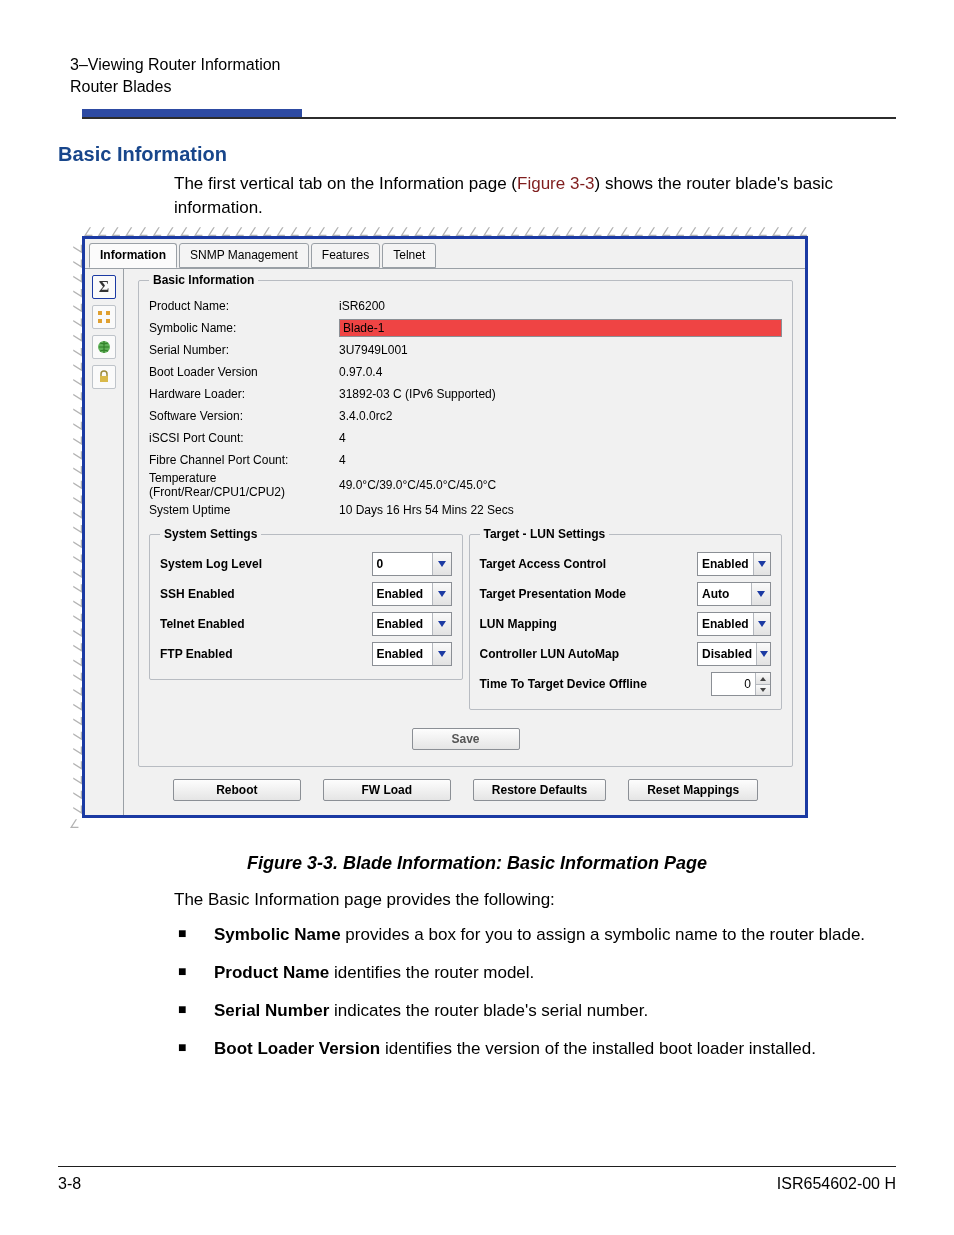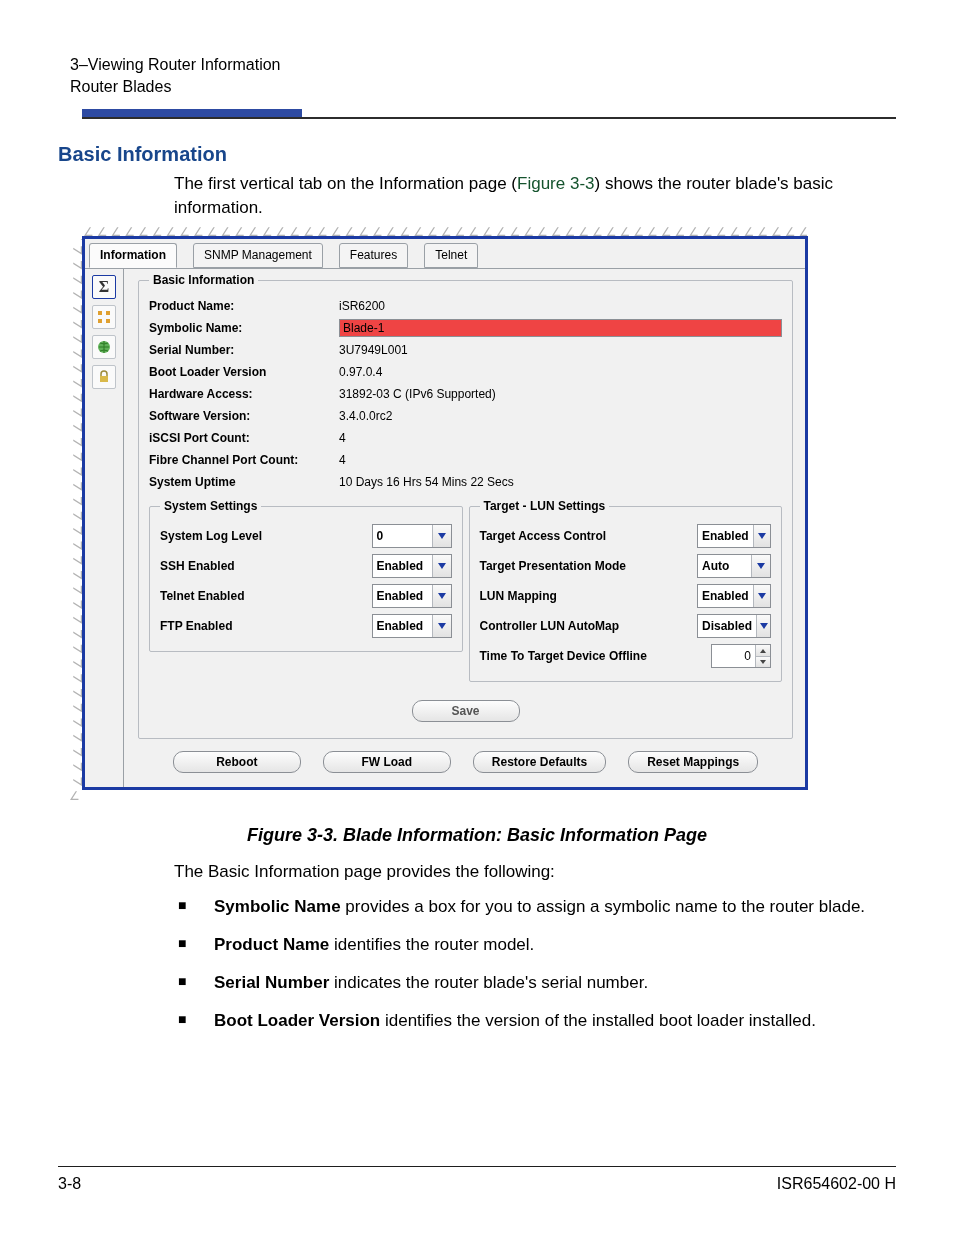--- a/index.html
+++ b/index.html
@@ -22,21 +22,21 @@
   }
   .section-heading {
     color:#18468b;
     font-size:20px; font-weight:bold;
     margin:24px 0 6px 0;
   }
   .body-text {
     font-size:17px; line-height:1.42;
     margin:0 0 0 116px;
   }
-  .xref { color:#14532d; }
+  .xref { color:#7f1d1d; }
   .figure-wrap { margin:16px 0 10px 24px; }
   .screenshot {
     border:3px solid #1b3aa3;
     background:#f1f1f1;
     position:relative;
     padding:0;
     width:720px;
   }
   
   .ticks-top, .ticks-left { position:absolute; color:#b3b3b3; font-size:12px; letter-spacing:3px; white-space:nowrap; overflow:hidden; }
@@ -55,21 +55,21 @@
     display:flex; gap:0;
     font-size:12px;
     font-family:Arial, sans-serif;
   }
   .tabstrip .tab {
     border:1px solid #9aa0a6;
     border-bottom:1px solid #9aa0a6;
     background:#f4f4f4;
     padding:4px 10px 5px 10px;
     border-top-left-radius:3px; border-top-right-radius:3px;
-    margin-right:16px;
+    margin-right:2px;
   }
   .tabstrip .tab.active {
     background:#fbfbfb;
     border-bottom-color:#fbfbfb;
     font-weight:bold;
   }
   .content-area {
     display:flex;
     border-top:1px solid #9aa0a6;
   }
@@ -100,21 +100,21 @@
     border:1px solid #b8bcc2;
     border-radius:2px;
     margin:0 0 8px 0;
     padding:8px 10px 10px 10px;
   }
   fieldset.group > legend {
     font-size:12px; font-weight:bold;
     padding:0 4px;
   }
   .info-row { display:flex; align-items:center; min-height:22px; font-size:12px; }
-  .info-row .lab { width:190px; font-weight:bold; }
+  .info-row .lab { width:190px; font-weight:normal; }
   .info-row .val { flex:1; }
   .info-row .inp {
     flex:1;
     border:1px solid #8b8f95; background:#ef4444;
     padding:1px 3px; font-size:12px;
     box-sizing:border-box;
   }
 
   .sub-row { display:flex; gap:6px; }
   .sub-col { flex:1; }
@@ -146,21 +146,21 @@
   .sp-btns div:first-child { border-bottom:1px solid #b4b8be; }
   .sp-btns svg { width:6px; height:4px; }
 
   .save-row { display:flex; justify-content:center; margin:10px 0 6px 0; }
   .btn-row { display:flex; justify-content:center; gap:22px; margin-top:12px; flex-wrap:wrap; }
   .winbtn {
     border:1px solid #8b8f95;
     background:linear-gradient(#fdfdfd,#e5e5e5);
     padding:3px 18px;
     font-size:12px; font-weight:bold;
-    border-radius:10px;
+    border-radius:2px;
     min-width:70px; text-align:center;
     color:#555;
   }
   .winbtn.enabled { color:#000; }
   .btn-row .winbtn { min-width:90px; }
 
   .figure-caption {
     text-align:center;
     font-style:italic;
     font-weight:bold;
@@ -266,34 +266,38 @@
 
             <div class="info-row">
                 <div class="lab">Serial Number:</div>
                 <div class="val">3U7949L001</div>
               </div>
             <div class="info-row">
                 <div class="lab">Boot Loader Version</div>
                 <div class="val">0.97.0.4</div>
               </div>
             <div class="info-row">
-                <div class="lab">Hardware Access:</div>
+                <div class="lab">Hardware Loader:</div>
                 <div class="val">31892-03  C  (IPv6 Supported)</div>
               </div>
             <div class="info-row">
                 <div class="lab">Software Version:</div>
                 <div class="val">3.4.0.0rc2</div>
               </div>
             <div class="info-row">
                 <div class="lab">iSCSI Port Count:</div>
                 <div class="val">4</div>
               </div>
             <div class="info-row">
                 <div class="lab">Fibre Channel Port Count:</div>
                 <div class="val">4</div>
+              </div>
+            <div class="info-row">
+                <div class="lab">Temperature (Front/Rear/CPU1/CPU2)</div>
+                <div class="val">49.0°C/39.0°C/45.0°C/45.0°C</div>
               </div>
             <div class="info-row">
                 <div class="lab">System Uptime</div>
                 <div class="val">10 Days 16 Hrs 54 Mins 22 Secs</div>
               </div>
 
             <div class="sub-row" style="margin-top:6px;">
               <div class="sub-col">
                 <fieldset class="group">
                   <legend>System Settings</legend>

